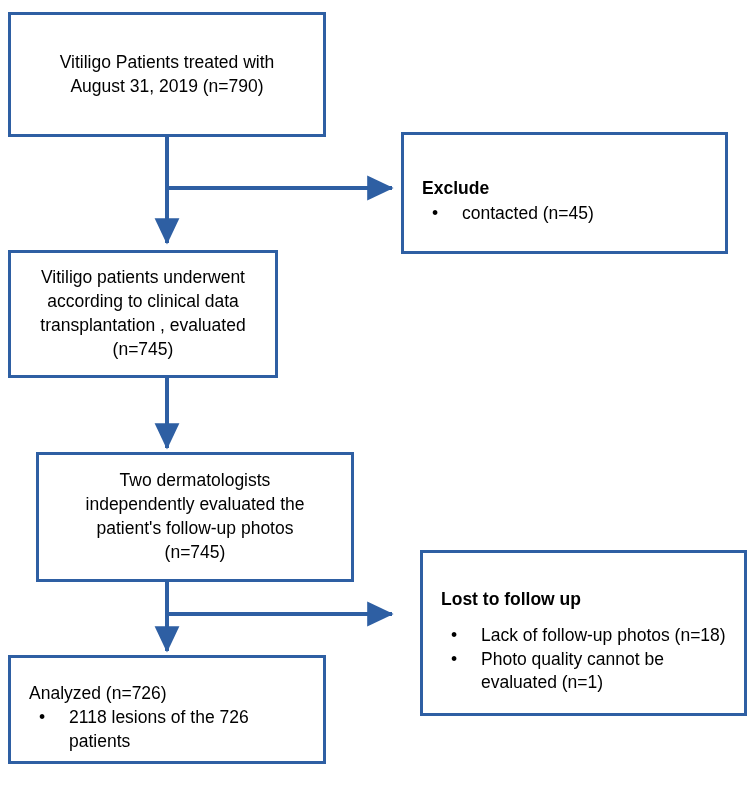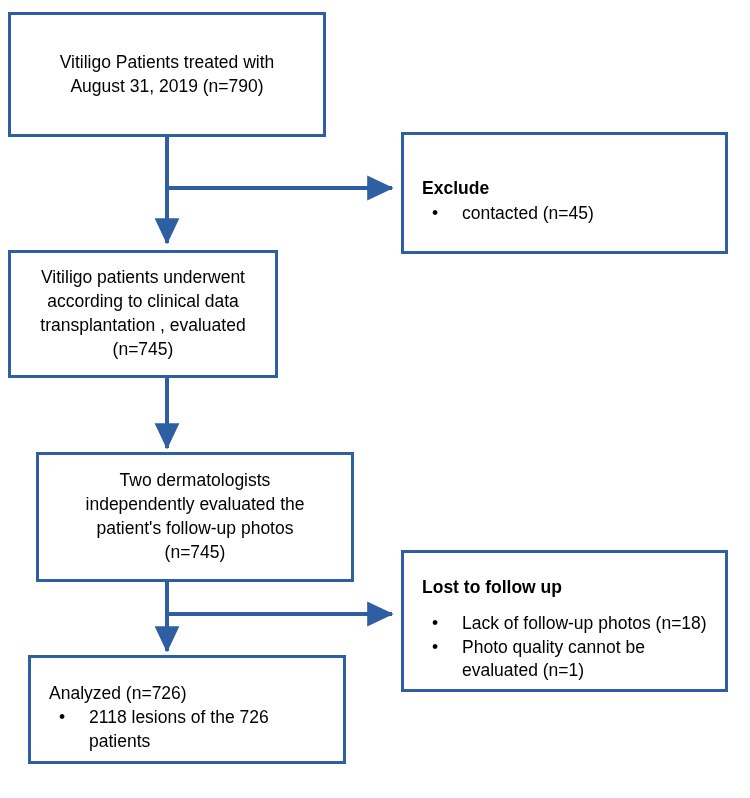--- a/index.html
+++ b/index.html
@@ -115,36 +115,36 @@
     <span class="node-line">(n=745)</span>
   </div>
 
   <div class="node centered" style="left:8px; top:452px; width:318px; height:130px;margin-left:28px;">
     <span class="node-line">Two dermatologists</span>
     <span class="node-line">independently evaluated the</span>
     <span class="node-line">patient's follow-up photos</span>
     <span class="node-line">(n=745)</span>
   </div>
 
-  <div class="node lefted" style="left:401px; top:550px; width:327px; height:142px;gap:11px;">
+  <div class="node lefted" style="left:420px; top:550px; width:327px; height:166px;gap:11px;">
     <span class="node-title">Lost to follow up</span>
     <ul class="bullet-list">
       <li class="bullet-item">
         <span class="dot">•</span>
         <span class="bullet-text">Lack of follow-up photos (n=18)</span>
       </li>
       <li class="bullet-item">
         <span class="dot">•</span>
         <span class="bullet-text">Photo quality cannot be</span>
         <span class="bullet-text">evaluated (n=1)</span>
       </li>
     </ul>
   </div>
 
-  <div class="node lefted" style="left:8px; top:655px; width:318px; height:109px;margin-left:20px;">
+  <div class="node lefted" style="left:8px; top:655px; width:318px; height:109px;">
     <span class="node-line">Analyzed (n=726)</span>
     <ul class="bullet-list">
       <li class="bullet-item">
         <span class="dot">•</span>
         <span class="bullet-text">2118 lesions of the 726</span>
         <span class="bullet-text">patients</span>
       </li>
     </ul>
   </div>
 

